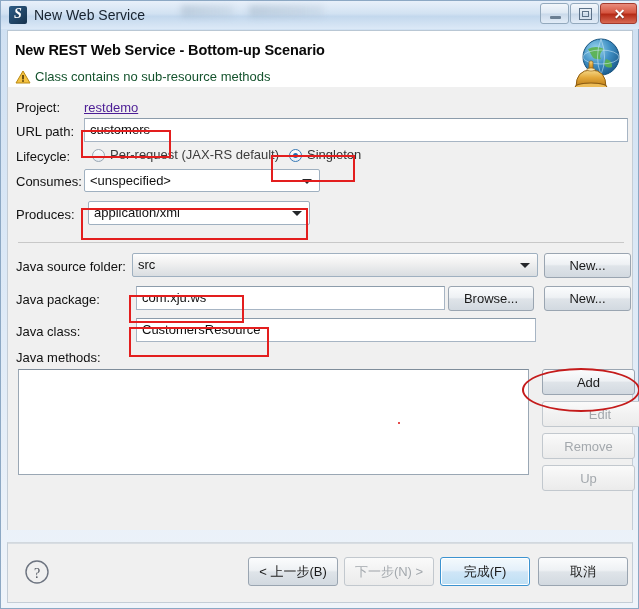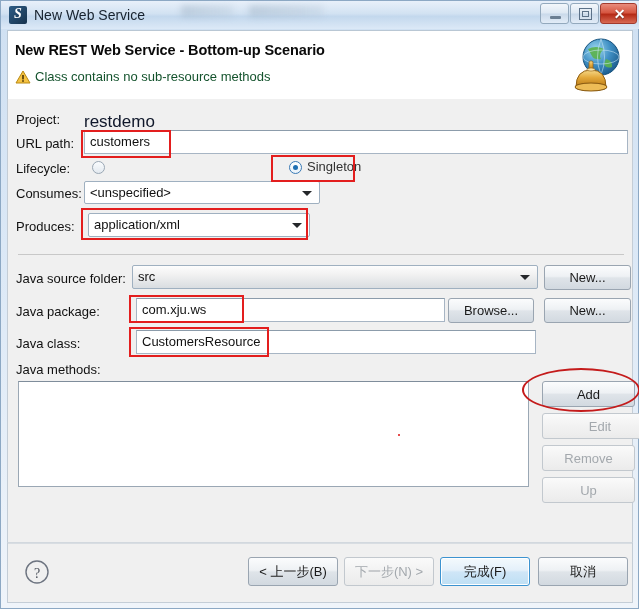--- a/index.html
+++ b/index.html
@@ -69,25 +69,25 @@
     letter-spacing:-0.1px;
   }
   .header-msg{
     position:absolute;left:27px;top:38px;font-size:13px;color:#14532d;
   }
   .warn-icon{position:absolute;left:7px;top:39px;width:16px;height:14px;}
   .globe{position:absolute;right:6px;top:4px;width:58px;height:60px;}
 
   
   .body{
-    position:absolute;left:6px;top:98px;width:626px;height:443px;box-sizing:border-box;
+    position:absolute;left:6px;top:86px;width:626px;height:443px;box-sizing:border-box;
     background:#f0f0f0;border-left:1px solid #c4cdd6;border-right:1px solid #c4cdd6;
   }
   .lbl{position:absolute;font-size:13px;color:#111;white-space:nowrap;}
-  .val{position:absolute;font-size:17px;color:#0f172a;white-space:nowrap;}
+  .val{position:absolute;font-size:13px;color:#4c1d95;white-space:nowrap;text-decoration:underline;}
 
   .txt{
     position:absolute;box-sizing:border-box;background:#fff;
     border:1px solid #a7b5c4;border-top-color:#8c9cab;
     font-size:13px;color:#111;padding:2px 5px;line-height:18px;
     font-family:"Liberation Sans",sans-serif;
   }
   .combo{
     position:absolute;box-sizing:border-box;
     border:1px solid #9fb0c0;border-radius:2px;
@@ -212,20 +212,21 @@
   <div class="body">
 
     <div class="lbl" style="left:8px;top:13px;">Project:</div>
     <div class="val" style="left:76px;top:13px;">restdemo</div>
 
     <div class="lbl" style="left:8px;top:37px;">URL path:</div>
     <div class="txt" style="left:76px;top:31px;width:544px;height:24px;">customers</div>
 
     <div class="lbl" style="left:8px;top:62px;">Lifecycle:</div>
     <div class="radio" style="left:84px;top:62px;"></div>
+    <div class="radio-lbl dim" style="left:102px;top:60px;">Per-request (JAX-RS default)</div>
     <div class="radio on" style="left:281px;top:62px;"></div>
     <div class="radio-lbl" style="left:299px;top:60px;">Singleton</div>
 
     <div class="lbl" style="left:8px;top:87px;">Consumes:</div>
     <div class="combo" style="left:76px;top:82px;width:236px;height:23px;">
       <span>&lt;unspecified&gt;</span>
       <span class="arrow"></span>
     </div>
 
     <div class="lbl" style="left:8px;top:120px;">Produces:</div>

